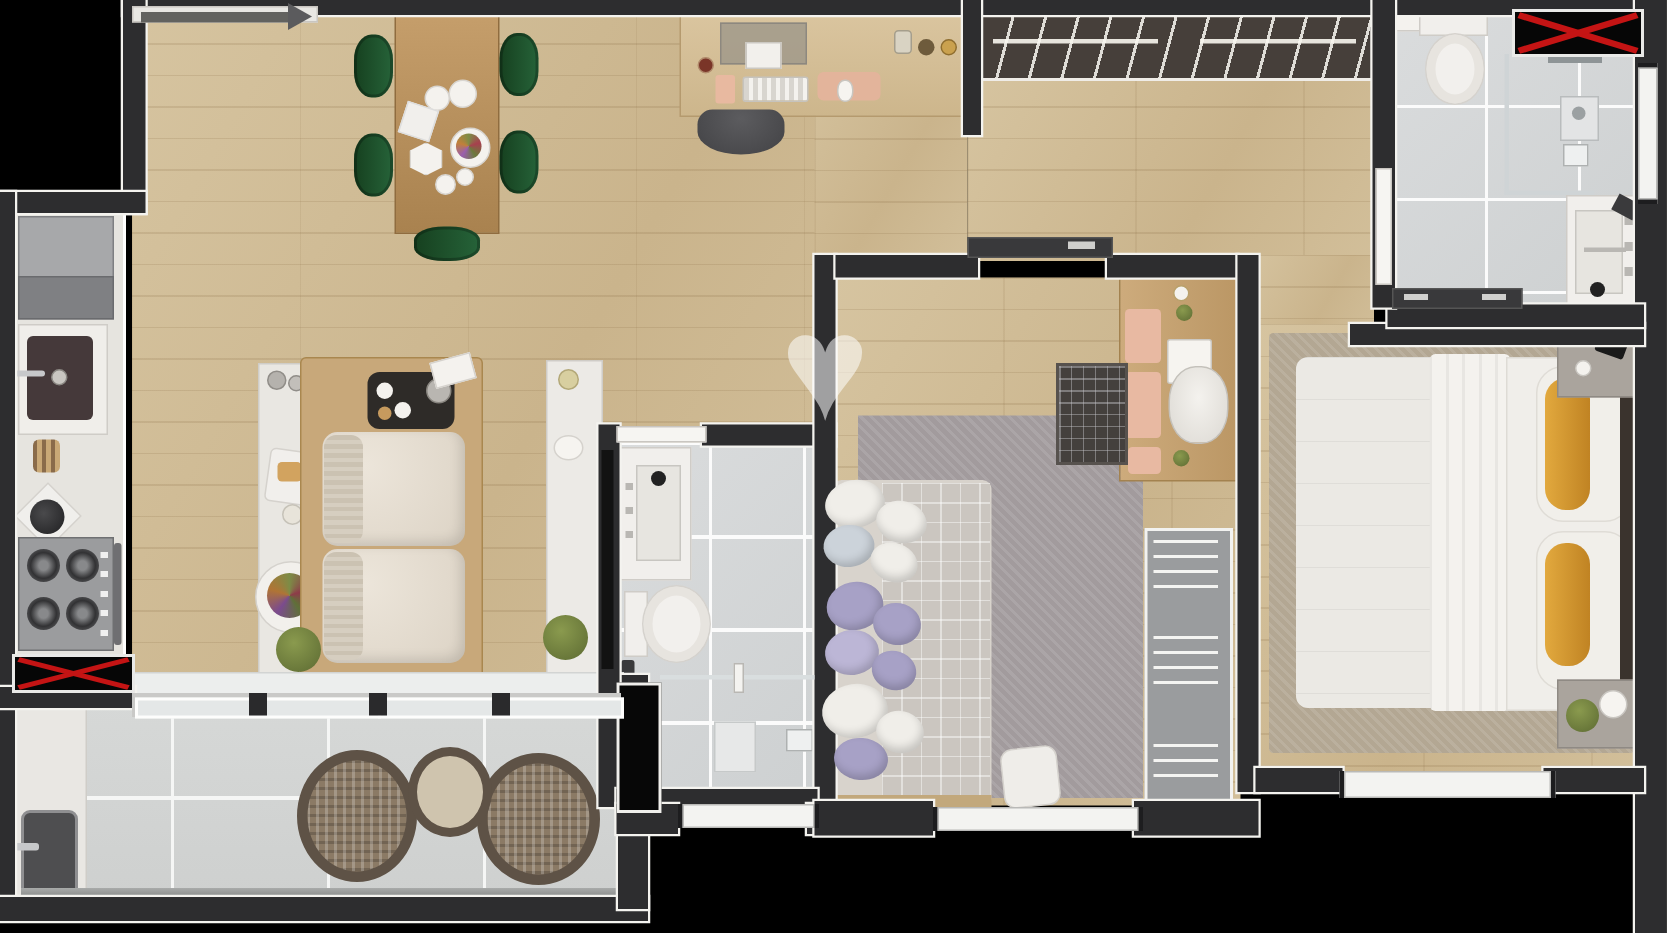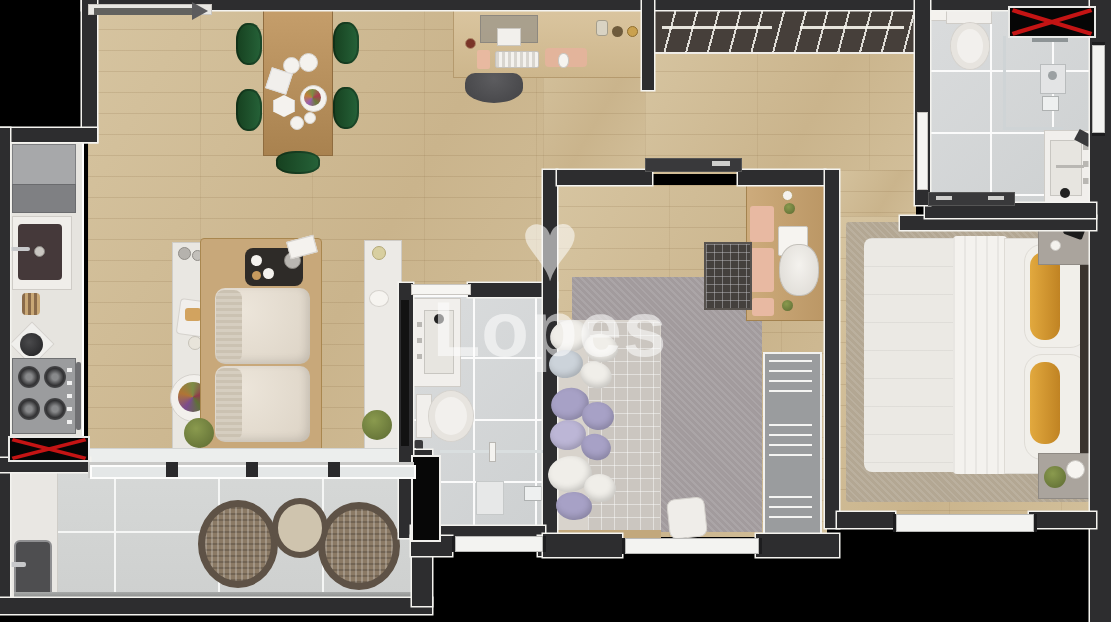--- a/index.html
+++ b/index.html
@@ -288,16 +288,15 @@
   </div>
   <div class="a xbox" style="left:1008px;top:6px;width:84px;height:28px">
     <svg viewBox="0 0 100 40" preserveAspectRatio="none">
         <line x1="3" y1="3" x2="97" y2="37" stroke="#c41414" stroke-width="6"></line>
         <line x1="97" y1="3" x2="3" y2="37" stroke="#c41414" stroke-width="6"></line>
       </svg>
   </div>
 
   <div class="a wm wmwrap" style="left:410px;top:200px;width:280px;height:200px">
     <div class="heart">♥</div>
-    <div class="brand">Lopes</div>
   </div>
 
 </div>
 
 </body></html>

